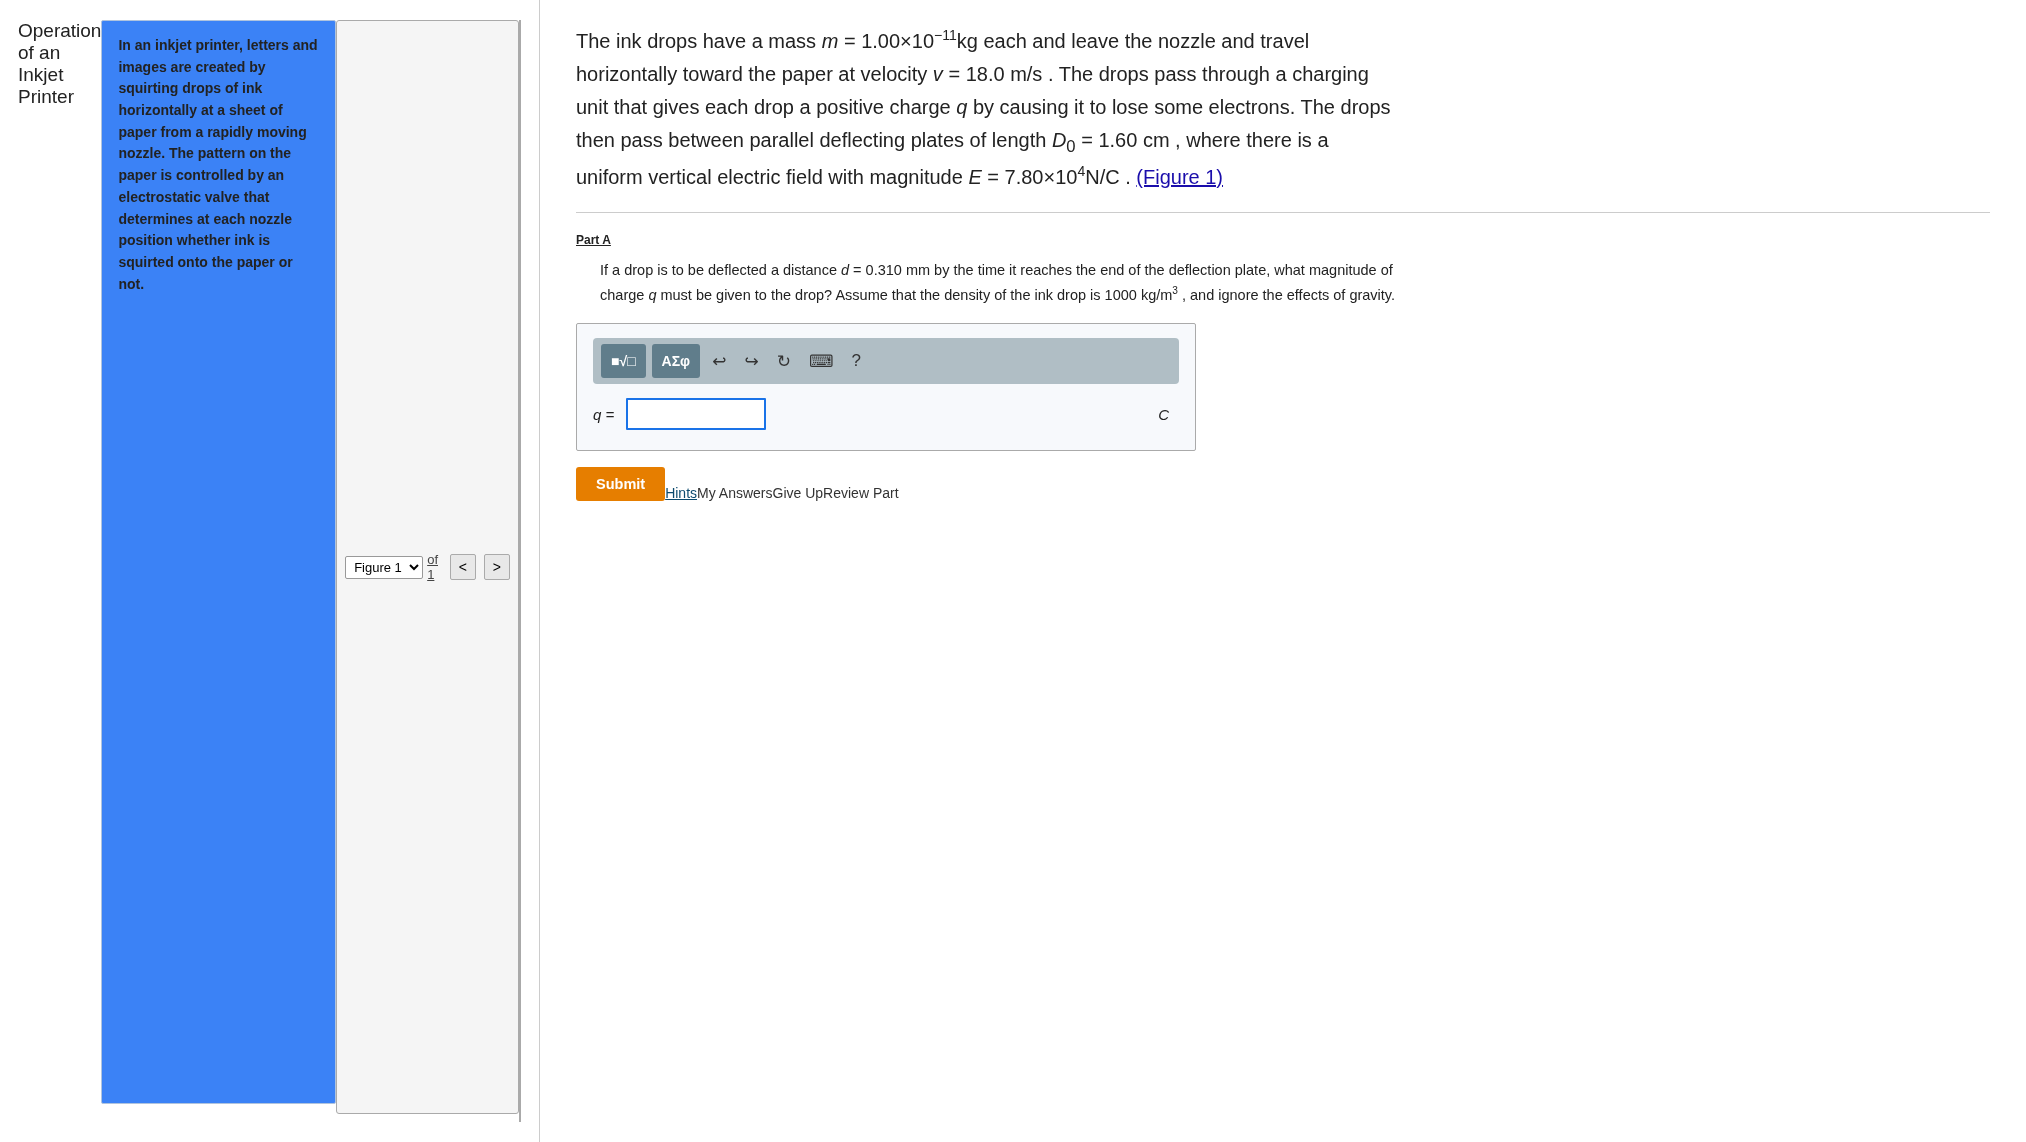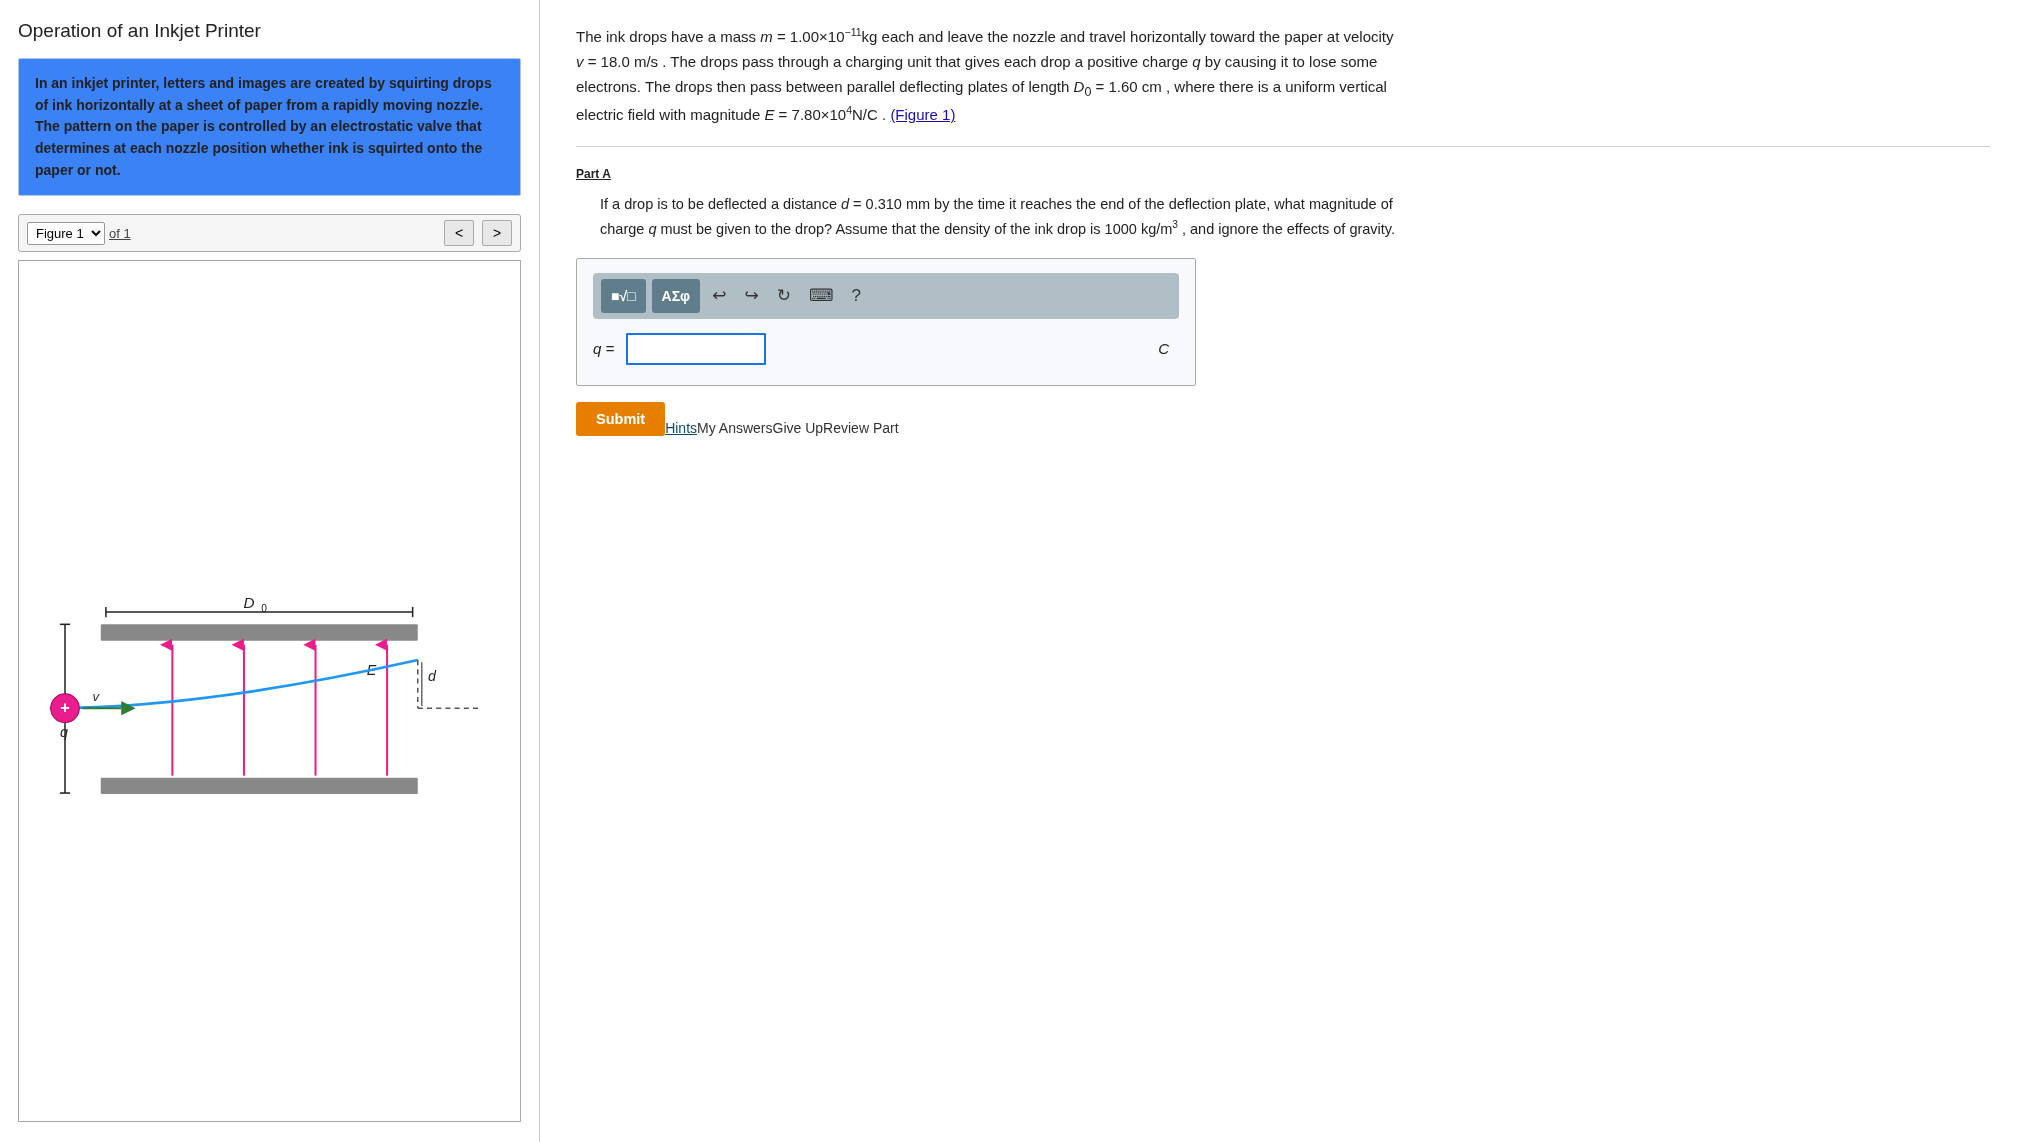--- a/index.html
+++ b/index.html
@@ -12,21 +12,21 @@
       height: 100vh;
     }
 
     
     .left-panel {
       width: 540px;
       min-width: 540px;
       padding: 20px 18px;
       border-right: 1px solid #ccc;
       display: flex;
-      flex-direction: column;
+      flex-direction: row;
     }
 
     .left-panel h2 {
       font-size: 19px;
       font-weight: normal;
       margin-bottom: 16px;
     }
 
     .description-box {
       border: 1px solid #b0c4de;
@@ -100,21 +100,21 @@
     }
 
     
     .right-panel {
       flex: 1;
       padding: 24px 36px;
       overflow-y: auto;
     }
 
     .problem-text {
-      font-size: 15px;
+      font-size: 20px;
       line-height: 1.65;
       margin-bottom: 18px;
       max-width: 820px;
     }
 
     .problem-text a {
       color: #1a0dab;
       text-decoration: underline;
       cursor: pointer;
     }

